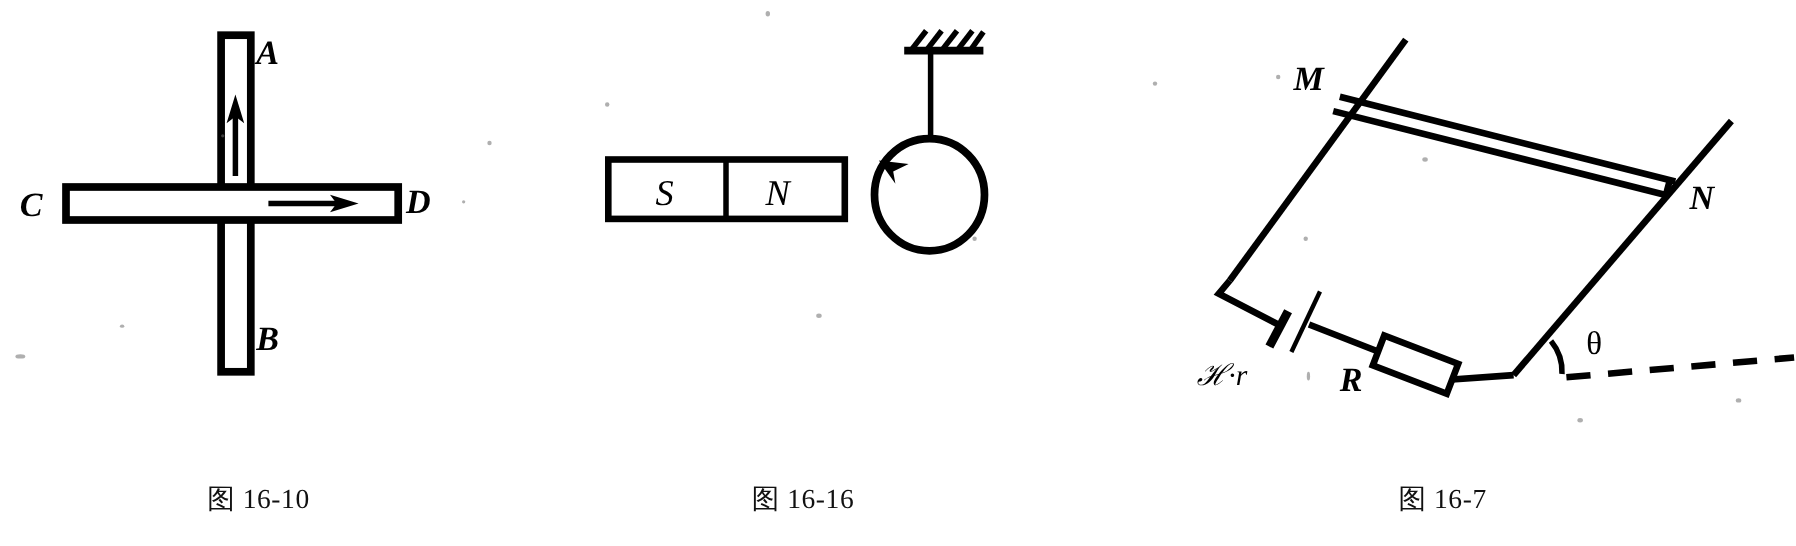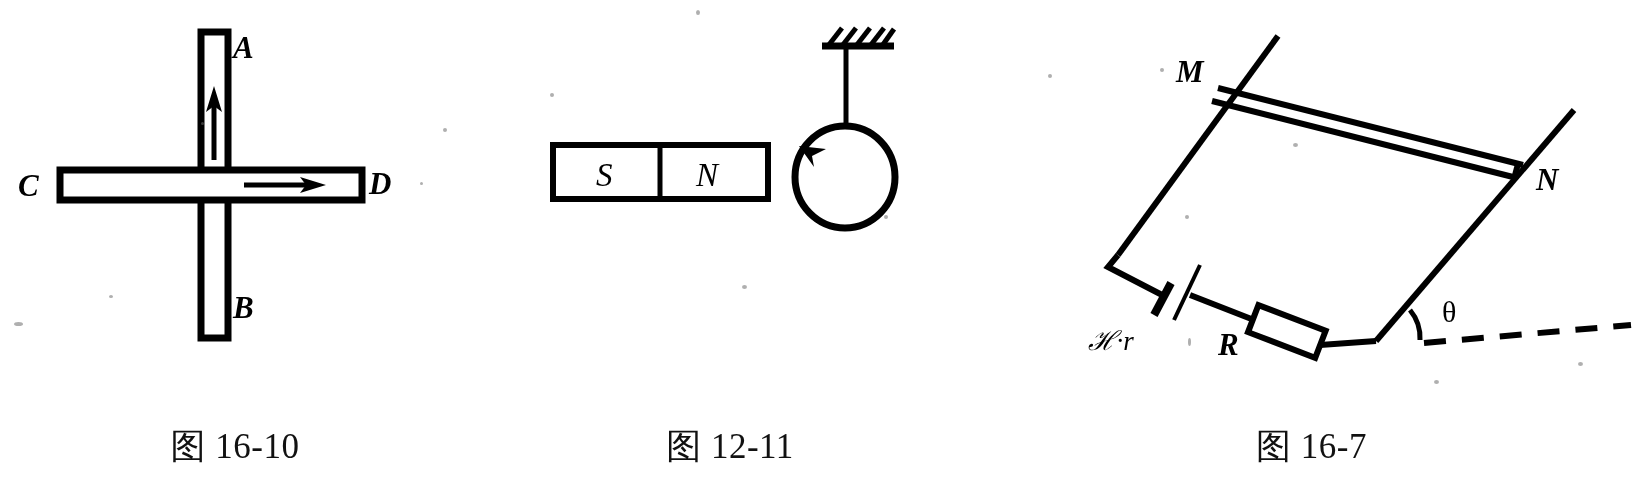--- a/index.html
+++ b/index.html
@@ -34,21 +34,21 @@
     position: absolute;
     top: 0;
     left: 0;
   }
   .caption {
     position: absolute;
     bottom: 26px;
     width: 100%;
     text-align: center;
     font-family: "Liberation Serif", serif;
-    font-size: 35px;
+    font-size: 25px;
     letter-spacing: 0.5px;
     color: #111111;
     white-space: nowrap;
   }
   .lbl {
     font-family: "Liberation Serif", serif;
     font-style: italic;
     font-weight: bold;
     font-size: 31px;
   }
@@ -135,21 +135,21 @@
       <ellipse cx="375" cy="177" rx="50" ry="51" fill="#ffffff" stroke="#000000" stroke-width="7"></ellipse>
 
       <polygon points="329,146 356,149 342,156 344,167" fill="#000000"></polygon>
     </svg>
 
     <div class="speck" style="left:226px; top:10px; width:4px; height:5px;"></div>
     <div class="speck" style="left:80px; top:93px; width:4px; height:4px;"></div>
     <div class="speck" style="left:414px; top:215px; width:4px; height:4px;"></div>
     <div class="speck" style="left:272px; top:285px; width:5px; height:4px;"></div>
 
-    <div class="caption">图 12-11</div>
+    <div class="caption">图 16-16</div>
   </div>
 
   <div class="figure-block" id="fig-3">
     <svg class="fig-svg" width="643" height="420" viewBox="0 0 643 420">
 
       <line x1="288" y1="36" x2="128" y2="255" stroke="#000000" stroke-width="6"></line>
 
       <line x1="584" y1="110" x2="386" y2="341" stroke="#000000" stroke-width="6"></line>
 
       <g>

